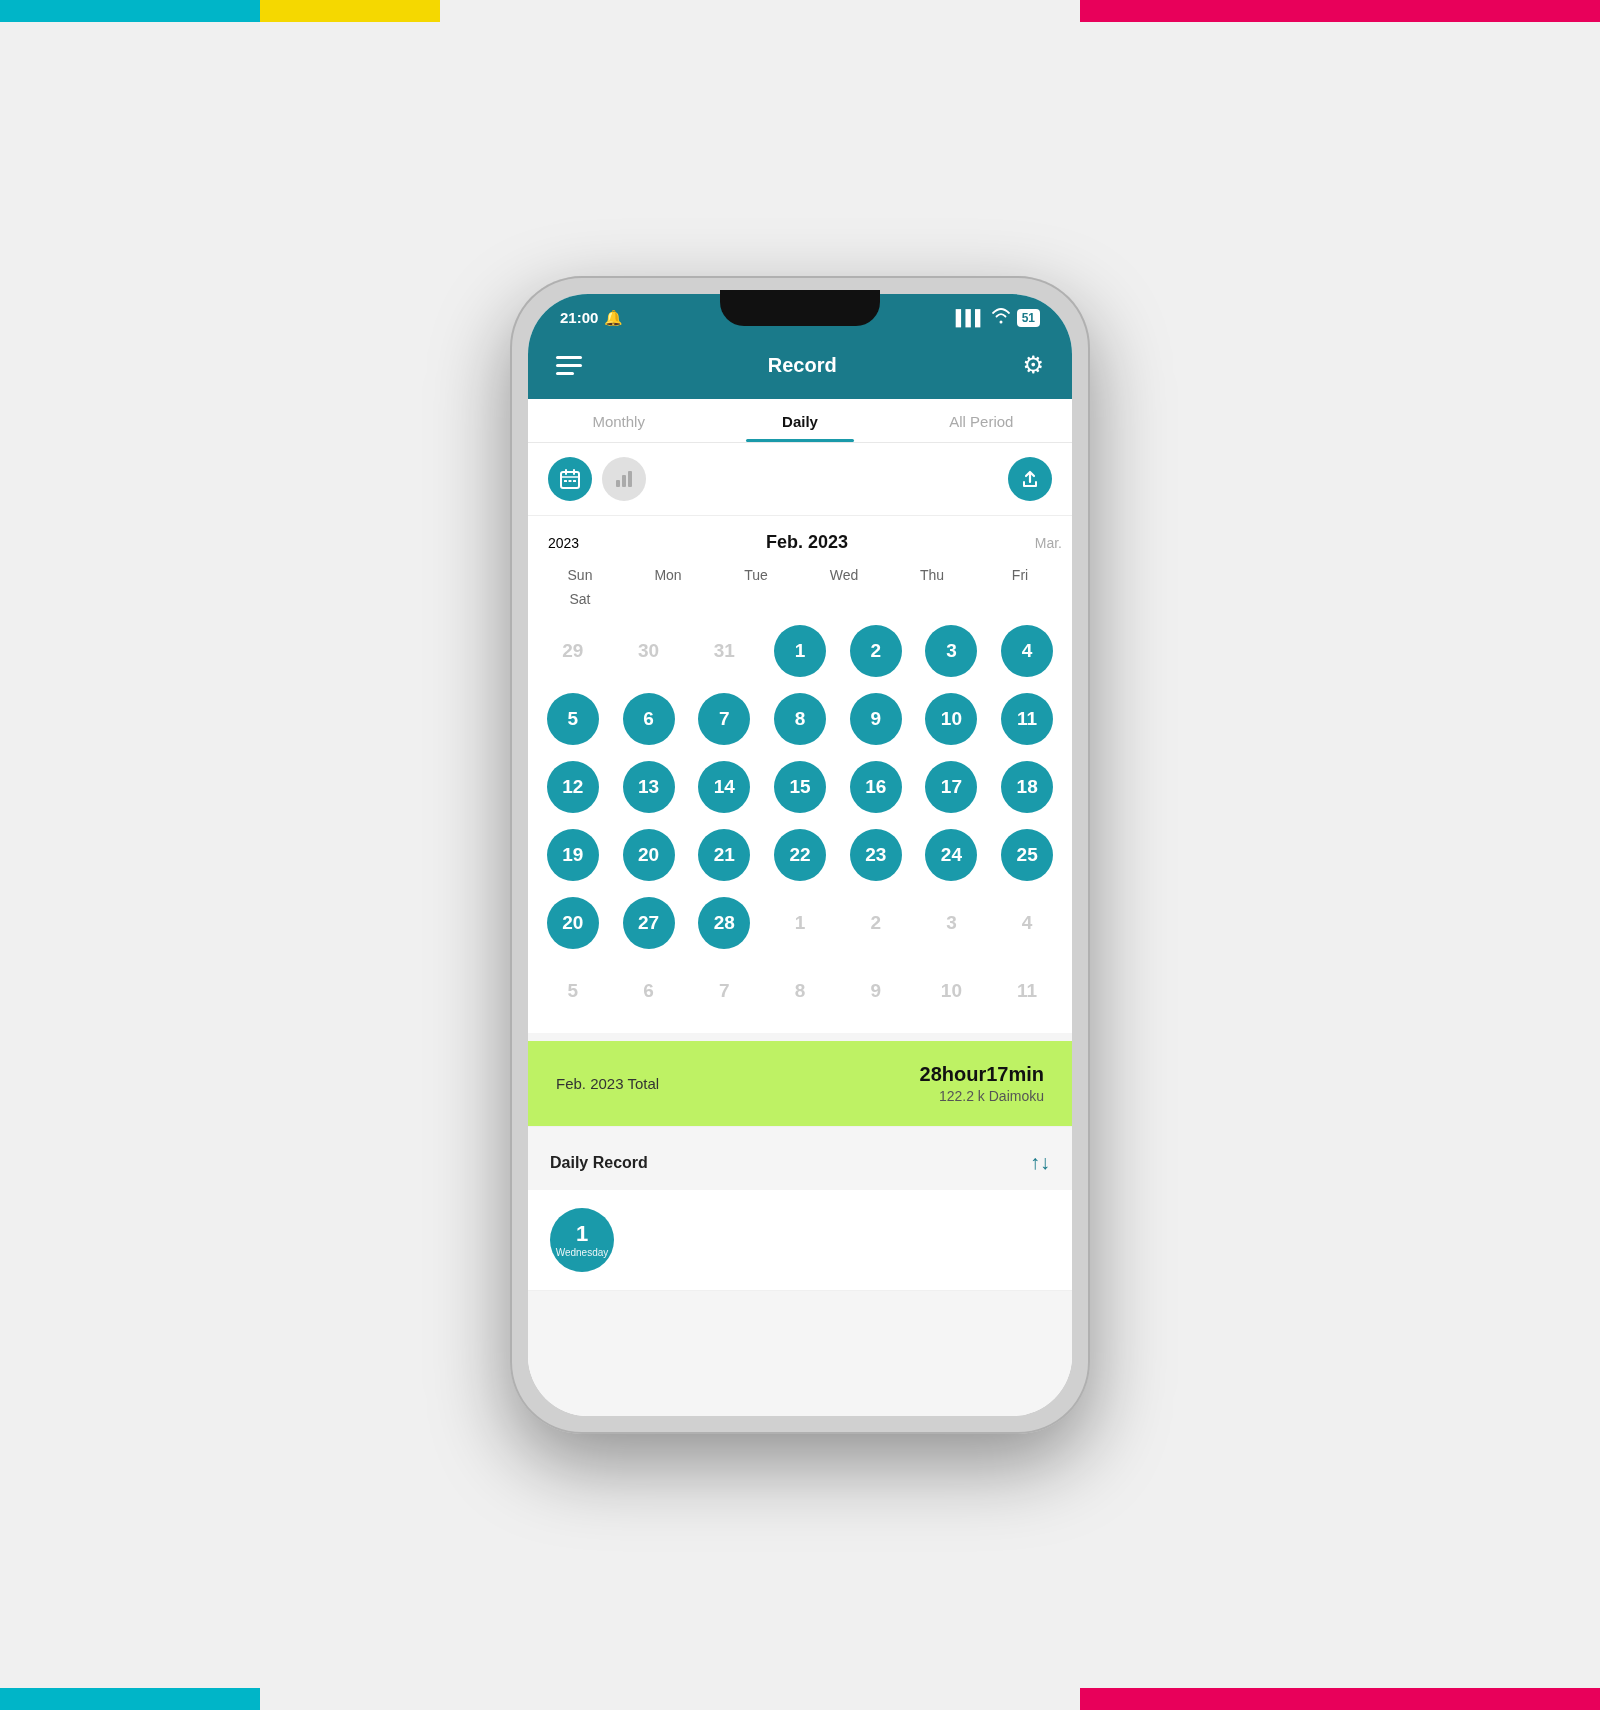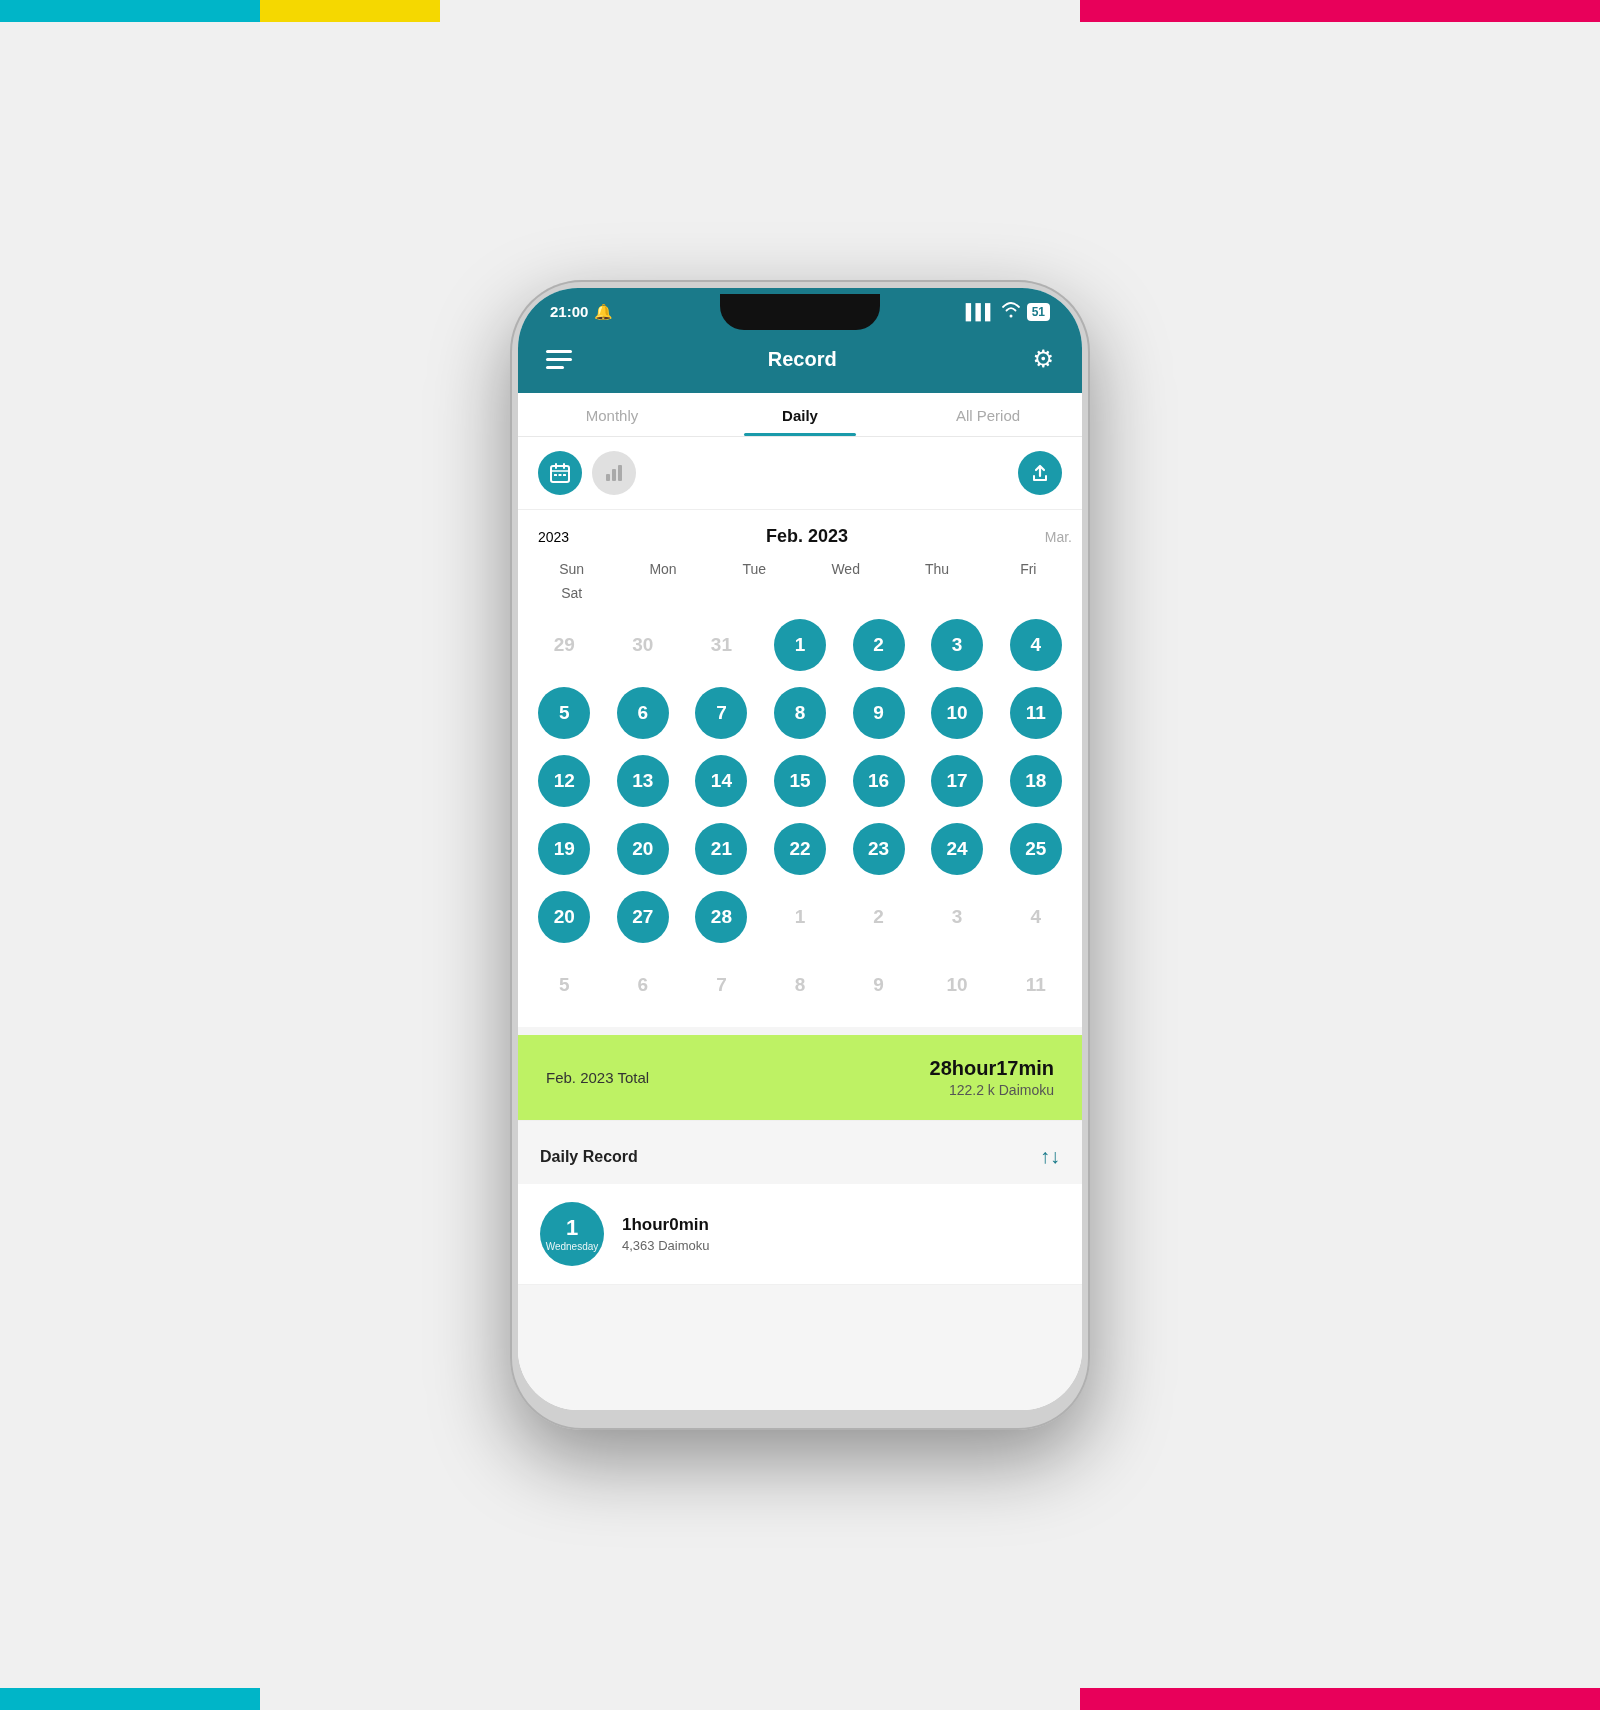--- a/index.html
+++ b/index.html
@@ -48,21 +48,21 @@
     }
 
     
     .phone-frame {
       position: relative;
       z-index: 10;
       width: 580px;
       min-height: 1150px;
       background: #d0d0d0;
       border-radius: 72px;
-      padding: 8px;
+      padding: 18px;
       box-shadow: 0 30px 80px rgba(0,0,0,0.4), inset 0 0 0 2px #b0b0b0;
     }
 
     .phone-inner {
       background: #fff;
       border-radius: 60px;
       overflow: hidden;
       min-height: 1122px;
       display: flex;
       flex-direction: column;
@@ -699,21 +699,17 @@
       <div class="daily-record-header">
         <span class="daily-record-title">Daily Record</span>
         <span class="sort-icon">↑↓</span>
       </div>
 
       <div class="daily-record-item">
         <div class="record-date-circle">
           <span class="record-date-num">1</span>
           <span class="record-date-day">Wednesday</span>
         </div>
-        <div class="record-details">
-          <div class="record-time">1hour0min</div>
-          <div class="record-daimoku">4,363 Daimoku</div>
-        </div>
       </div>
 
     </div>
   </div>
 </div>
 
 </body></html>

